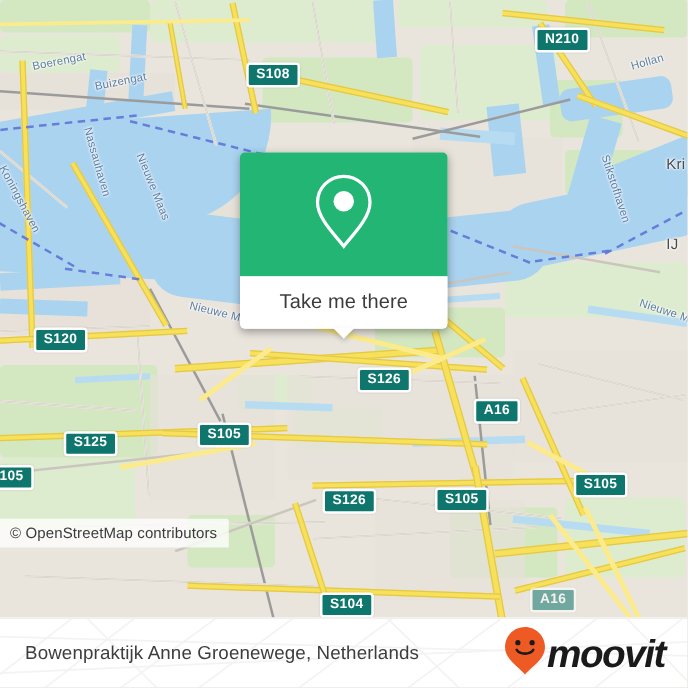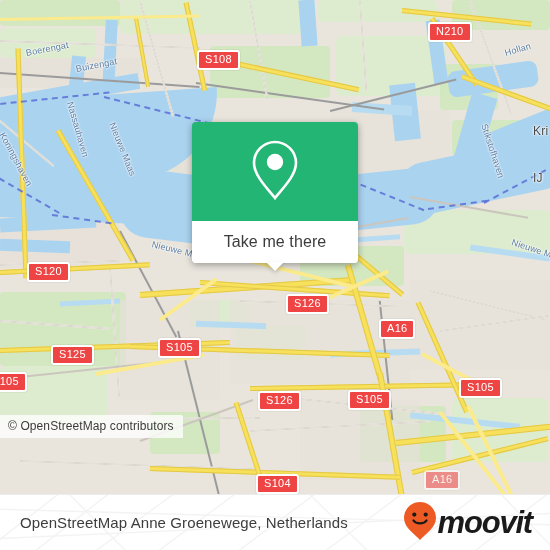--- a/index.html
+++ b/index.html
@@ -85,26 +85,26 @@
     text-shadow: 0 0 2px #fff, 0 0 2px #fff, 0 0 3px #fff;
     transform-origin: 0 50%;
     letter-spacing: .2px;
   }
   .maplabel.water-name { color:#5b7ca0; font-style: normal; }
   .maplabel.dark { color:#4a4a4a; font-size: 12px; }
 
   
   .shield {
     position: absolute;
-    background: #ef4444;
+    background: #0f766e;
     border: 2px solid #ffffff;
     border-radius: 3px;
     color: #ffffff;
     font-size: 11px;
-    font-weight: normal;
+    font-weight: bold;
     padding: 2px 6px 3px;
     line-height: 11px;
     letter-spacing: .3px;
     box-shadow: 0 0 0 1px rgba(0,0,0,.04);
   }
 
   
   #osm-attrib {
     position: absolute;
     left: 0; bottom: 56px;
@@ -345,21 +345,21 @@
     <div class="maplabel water-name" style="left:26px;top:48px;transform:rotate(-11deg);">Boerengat</div>
     <div class="maplabel water-name" style="left:76px;top:64px;transform:rotate(-11deg);">Buizengat</div>
     <div class="maplabel water-name" style="left:70px;top:97px;transform:rotate(74deg);">Nassauhaven</div>
     <div class="maplabel water-name" style="left:112px;top:118px;transform:rotate(68deg);">Nieuwe Maas</div>
     <div class="maplabel water-name" style="left:2px;top:128px;transform:rotate(62deg);">Koningshaven</div>
     <div class="maplabel water-name" style="left:152px;top:239px;transform:rotate(14deg);">Nieuwe Maas</div>
     <div class="maplabel water-name" style="left:512px;top:237px;transform:rotate(18deg);">Nieuwe Maas</div>
     <div class="maplabel water-name" style="left:484px;top:119px;transform:rotate(72deg);">Stikstofhaven</div>
     <div class="maplabel water-name" style="left:505px;top:48px;transform:rotate(-16deg);">Hollan</div>
     <div class="maplabel dark" style="left:533px;top:124px;">Kri</div>
-    <div class="maplabel dark" style="left:533px;top:171px;">IJ</div>
+    <div class="maplabel dark" style="left:533px;top:188px;">IJ</div>
 
     <div class="shield" style="left:197px;top:50px;">S108</div>
     <div class="shield" style="left:428px;top:22px;">N210</div>
     <div class="shield" style="left:27px;top:262px;">S120</div>
     <div class="shield" style="left:286px;top:294px;">S126</div>
     <div class="shield" style="left:379px;top:319px;">A16</div>
     <div class="shield" style="left:51px;top:345px;">S125</div>
     <div class="shield" style="left:158px;top:338px;">S105</div>
     <div class="shield" style="left:258px;top:391px;">S126</div>
     <div class="shield" style="left:348px;top:390px;">S105</div>
@@ -401,21 +401,21 @@
         <path d="M400 60 L490 -10"></path>
         <path d="M470 60 L556 -8"></path>
         <path d="M-10 14 L560 30"></path>
         <path d="M-10 44 L560 18"></path>
         <path d="M60 -10 L130 60"></path>
         <path d="M300 -10 L372 60"></path>
         <path d="M492 -10 L556 56"></path>
       </g>
     </svg>
 
-    <div id="footer-title">OpenStreetMap Anne Groenewege, Netherlands</div>
+    <div id="footer-title">Bowenpraktijk Anne Groenewege, Netherlands</div>
 
     <div id="moovit-logo">
       <span>
         <svg width="34" height="40" viewBox="0 0 34 40" aria-hidden="true">
           <path d="M17 1 C8.2 1 1 8.2 1 17 C1 27 12 33 17 39 C22 33 33 27 33 17 C33 8.2 25.8 1 17 1 Z" fill="#ee5a24"></path>
           <circle cx="11.3" cy="13.6" r="2.1" fill="#1a1a1a"></circle>
           <circle cx="22.7" cy="13.6" r="2.1" fill="#1a1a1a"></circle>
           <path d="M10.4 19.4 C13 23.4 21 23.4 23.6 19.4" stroke="#1a1a1a" stroke-width="2.1" fill="none" stroke-linecap="round"></path>
         </svg>
       </span>

